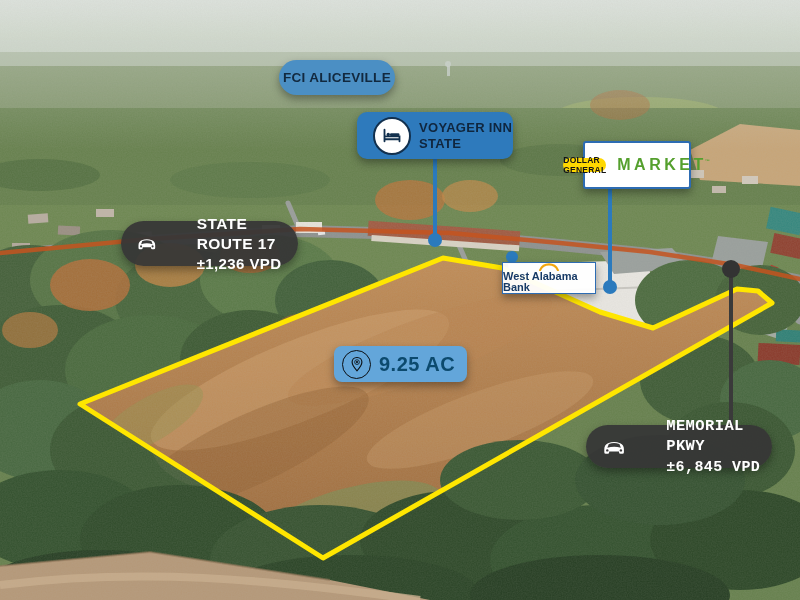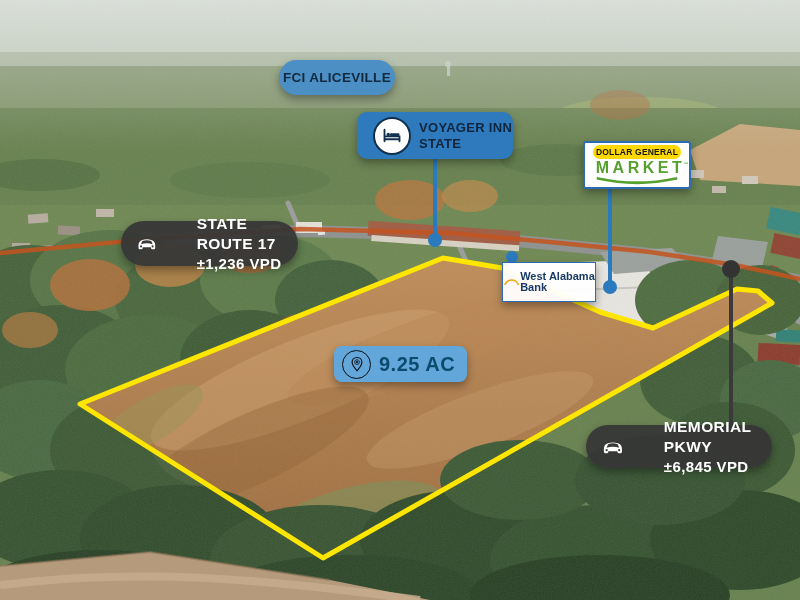--- a/index.html
+++ b/index.html
@@ -13,36 +13,36 @@
     background:#4b8fc4;color:#12293f;font-size:13.5px;font-weight:800;
     letter-spacing:.3px;display:flex;align-items:center;justify-content:center;}
   
   .lbl-voyager{left:357px;top:112px;width:156px;height:47px;border-radius:10px;
     background:#2e7abc;display:flex;align-items:center;padding-left:16px;gap:8px;}
   .voy-circle{width:34px;height:34px;border-radius:50%;background:#fff;
     border:2px solid #12304e;display:flex;align-items:center;justify-content:center;flex:0 0 auto;}
   .voy-text{color:#10263e;font-size:13px;font-weight:800;line-height:1.2;letter-spacing:.3px;}
   
   .lbl-dg{left:583px;top:141px;width:108px;height:48px;background:#fff;
-    border:2px solid #2d6cb3;border-radius:3px;display:flex;flex-direction:column;
+    border:2px solid #2d6cb3;border-radius:3px;display:flex;flex-direction:row;
     align-items:center;justify-content:center;gap:1px;}
   .dg-banner{width:88px;height:14px;background:#ffd800;border-radius:7px;color:#141414;
     font-size:8.5px;font-weight:800;letter-spacing:.2px;display:flex;align-items:center;justify-content:center;}
   .dg-market{color:#55a02e;font-size:16px;font-weight:700;letter-spacing:3.5px;
     line-height:1;margin-left:10px;display:flex;align-items:flex-start;}
   .dg-tm{font-size:5px;font-weight:700;letter-spacing:0;margin-left:-2px;margin-top:2px;}
   
-  .lbl-bank{left:502px;top:262px;width:94px;height:40px;background:rgba(255,255,255,.95);
-    border:1.5px solid #2d6cb3;display:flex;flex-direction:row;align-items:center;
+  .lbl-bank{left:502px;top:262px;width:94px;height:32px;background:rgba(255,255,255,.95);
+    border:1.5px solid #2d6cb3;display:flex;flex-direction:column;align-items:center;
     justify-content:center;color:#173a66;font-size:11px;font-weight:700;line-height:1;}
   
   .pill-dark{background:rgba(54,54,54,.94);border-radius:23px;display:flex;
     align-items:center;color:#fff;}
   .lbl-sr17{left:121px;top:221px;width:177px;height:45px;padding-left:13px;gap:9px;}
-  .lbl-memorial{left:586px;top:425px;width:186px;height:43px;padding-left:13px;gap:9px;}
+  .lbl-memorial{left:586px;top:425px;width:186px;height:43px;padding-left:13px;gap:9px;font-family:Liberation Mono, monospace;}
   .pill-text{line-height:1.25;letter-spacing:.4px;margin-left:28px;}
   .pill-text .l1{font-size:15.5px;font-weight:800;}
   .pill-text .l2{font-size:15px;font-weight:700;}
   
   .lbl-ac{left:334px;top:346px;width:133px;height:36px;border-radius:8px;background:#63a6da;
     display:flex;align-items:center;padding-left:8px;gap:8px;}
   .ac-circle{width:27px;height:27px;border-radius:50%;border:1.6px solid #0a0e12;
     display:flex;align-items:center;justify-content:center;flex:0 0 auto;}
   .ac-text{color:#0c4a6e;font-size:20px;font-weight:800;letter-spacing:.5px;}
 </style>

